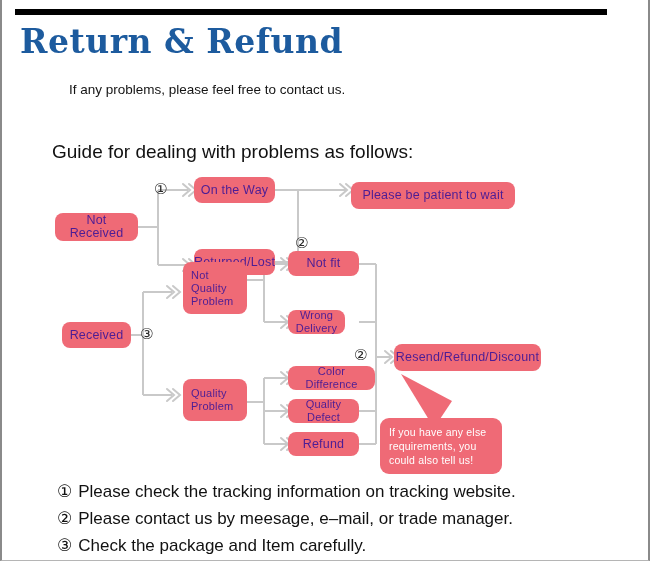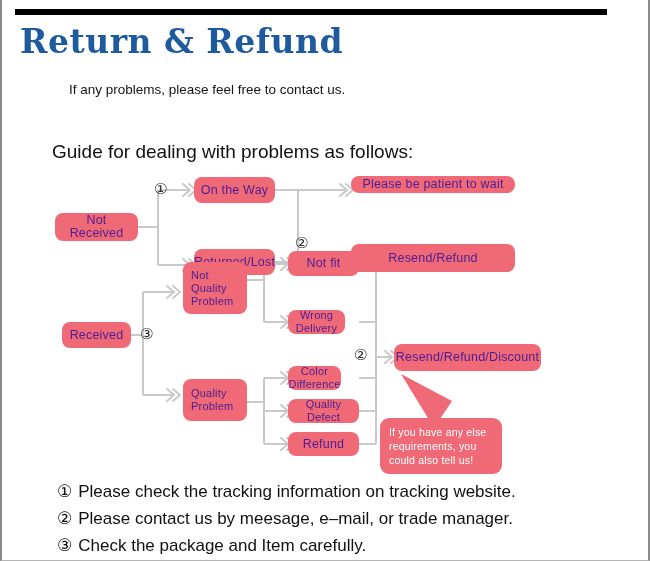--- a/index.html
+++ b/index.html
@@ -235,44 +235,43 @@
           <path d="M389,181 L396,187 L389,193"></path>
       </g>
     </svg>
 
     <div class="node big" style="left:53px; top:43px; width:83px; height:28px;">Not Received</div>
 
     <div class="node big" style="left:192px; top:7px; width:81px; height:26px;">On the Way</div>
 
     <div class="node big" style="left:192px; top:79px; width:81px; height:26px;">Returned/Lost</div>
 
-    <div class="node big" style="left:349px; top:6px; width:164px; height:17px;">Please be patient to wait</div>
-
-    <div class="node big" style="left:349px; top:74px; width:164px; height:28px;">Resend/Refund</div>
+    <div class="node big" style="left:349px; top:12px; width:164px; height:27px;">Please be patient to wait</div>
+
 
     <div class="marker" style="left:152px; top:12px;">①</div>
 
     <div class="marker" style="left:293px; top:66px;">②</div>
 
     <div class="node big" style="left:60px; top:152px; width:69px; height:26px;">Received</div>
 
     <div class="marker" style="left:138px; top:157px;">③</div>
 
     <div class="node tall" style="left:181px; top:92px; width:64px; height:52px;">Not
 Quality
 Problem</div>
 
     <div class="node tall" style="left:181px; top:209px; width:64px; height:42px;">Quality
 Problem</div>
 
     <div class="node big" style="left:286px; top:81px; width:71px; height:25px;">Not fit</div>
 
     <div class="node" style="left:286px; top:140px; width:57px; height:24px;">Wrong Delivery</div>
 
-    <div class="node" style="left:286px; top:196px; width:53px; height:24px;">Color Difference</div>
+    <div class="node" style="left:286px; top:196px; width:87px; height:24px;">Color Difference</div>
 
     <div class="node" style="left:286px; top:229px; width:71px; height:24px;">Quality Defect</div>
 
     <div class="node big" style="left:286px; top:262px; width:71px; height:24px;">Refund</div>
 
     <div class="marker" style="left:352px; top:178px;">②</div>
 
     <div class="node big" style="left:392px; top:174px; width:147px; height:27px;text-align:center;">Resend/Refund/Discount</div>
 
     <svg class="lines" viewBox="0 0 650 300">

